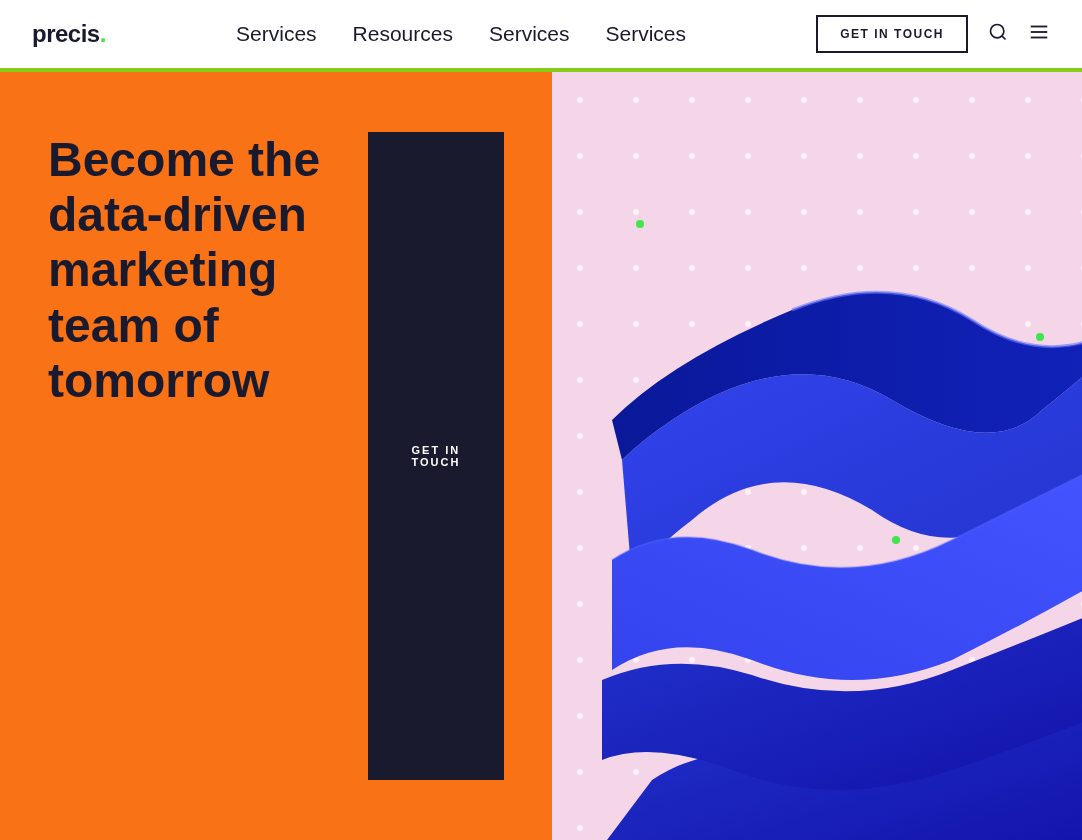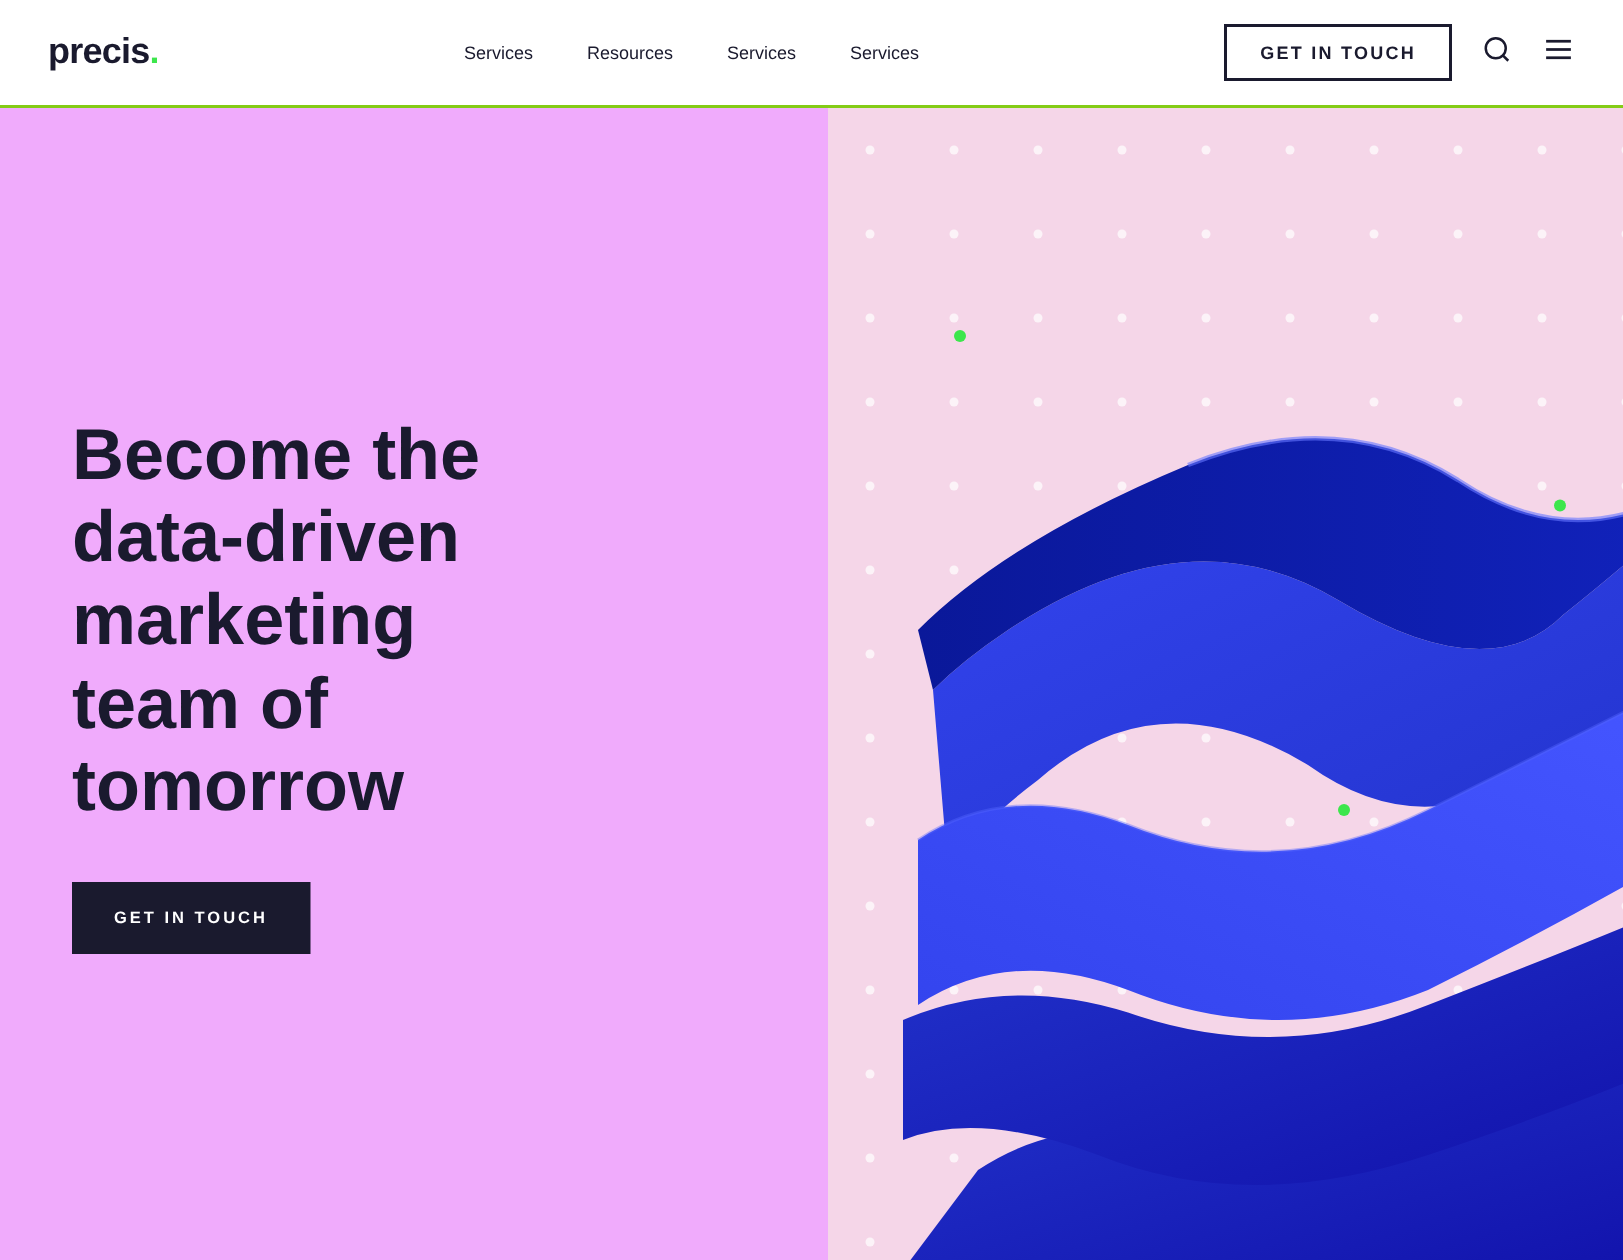--- a/index.html
+++ b/index.html
@@ -9,37 +9,37 @@
     header {
       position: fixed;
       top: 0; left: 0; right: 0;
       height: 72px;
       background: #fff;
       display: flex;
       align-items: center;
       justify-content: space-between;
       padding: 0 32px;
       z-index: 100;
-      border-bottom: 2px solid #84cc16;
+      border-bottom: 4px solid #84cc16;
     }
     .logo {
       font-size: 24px;
       font-weight: 700;
       color: #1a1a2e;
       letter-spacing: -0.5px;
     }
     nav {
       display: flex;
       align-items: center;
       gap: 36px;
     }
     nav a {
       text-decoration: none;
       color: #1a1a2e;
-      font-size: 12px;
+      font-size: 21px;
       font-weight: 400;
     }
     .header-right {
       display: flex;
       align-items: center;
       gap: 20px;
     }
     .get-in-touch-btn {
       border: 2px solid #1a1a2e;
       background: transparent;
@@ -57,23 +57,23 @@
     }
 
     
     .hero {
       display: flex;
       margin-top: 72px;
       height: calc(840px - 72px);
     }
     .hero-left {
       width: 51%;
-      background: #f0abfc;
-      display: flex;
-      flex-direction: column;
+      background: #f97316;
+      display: flex;
+      flex-direction: row;
       justify-content: center;
       padding: 60px 48px;
     }
     .hero-title {
       font-size: 48px;
       font-weight: 700;
       color: #1a1a2e;
       line-height: 1.15;
       margin-bottom: 36px;
       max-width: 320px;

